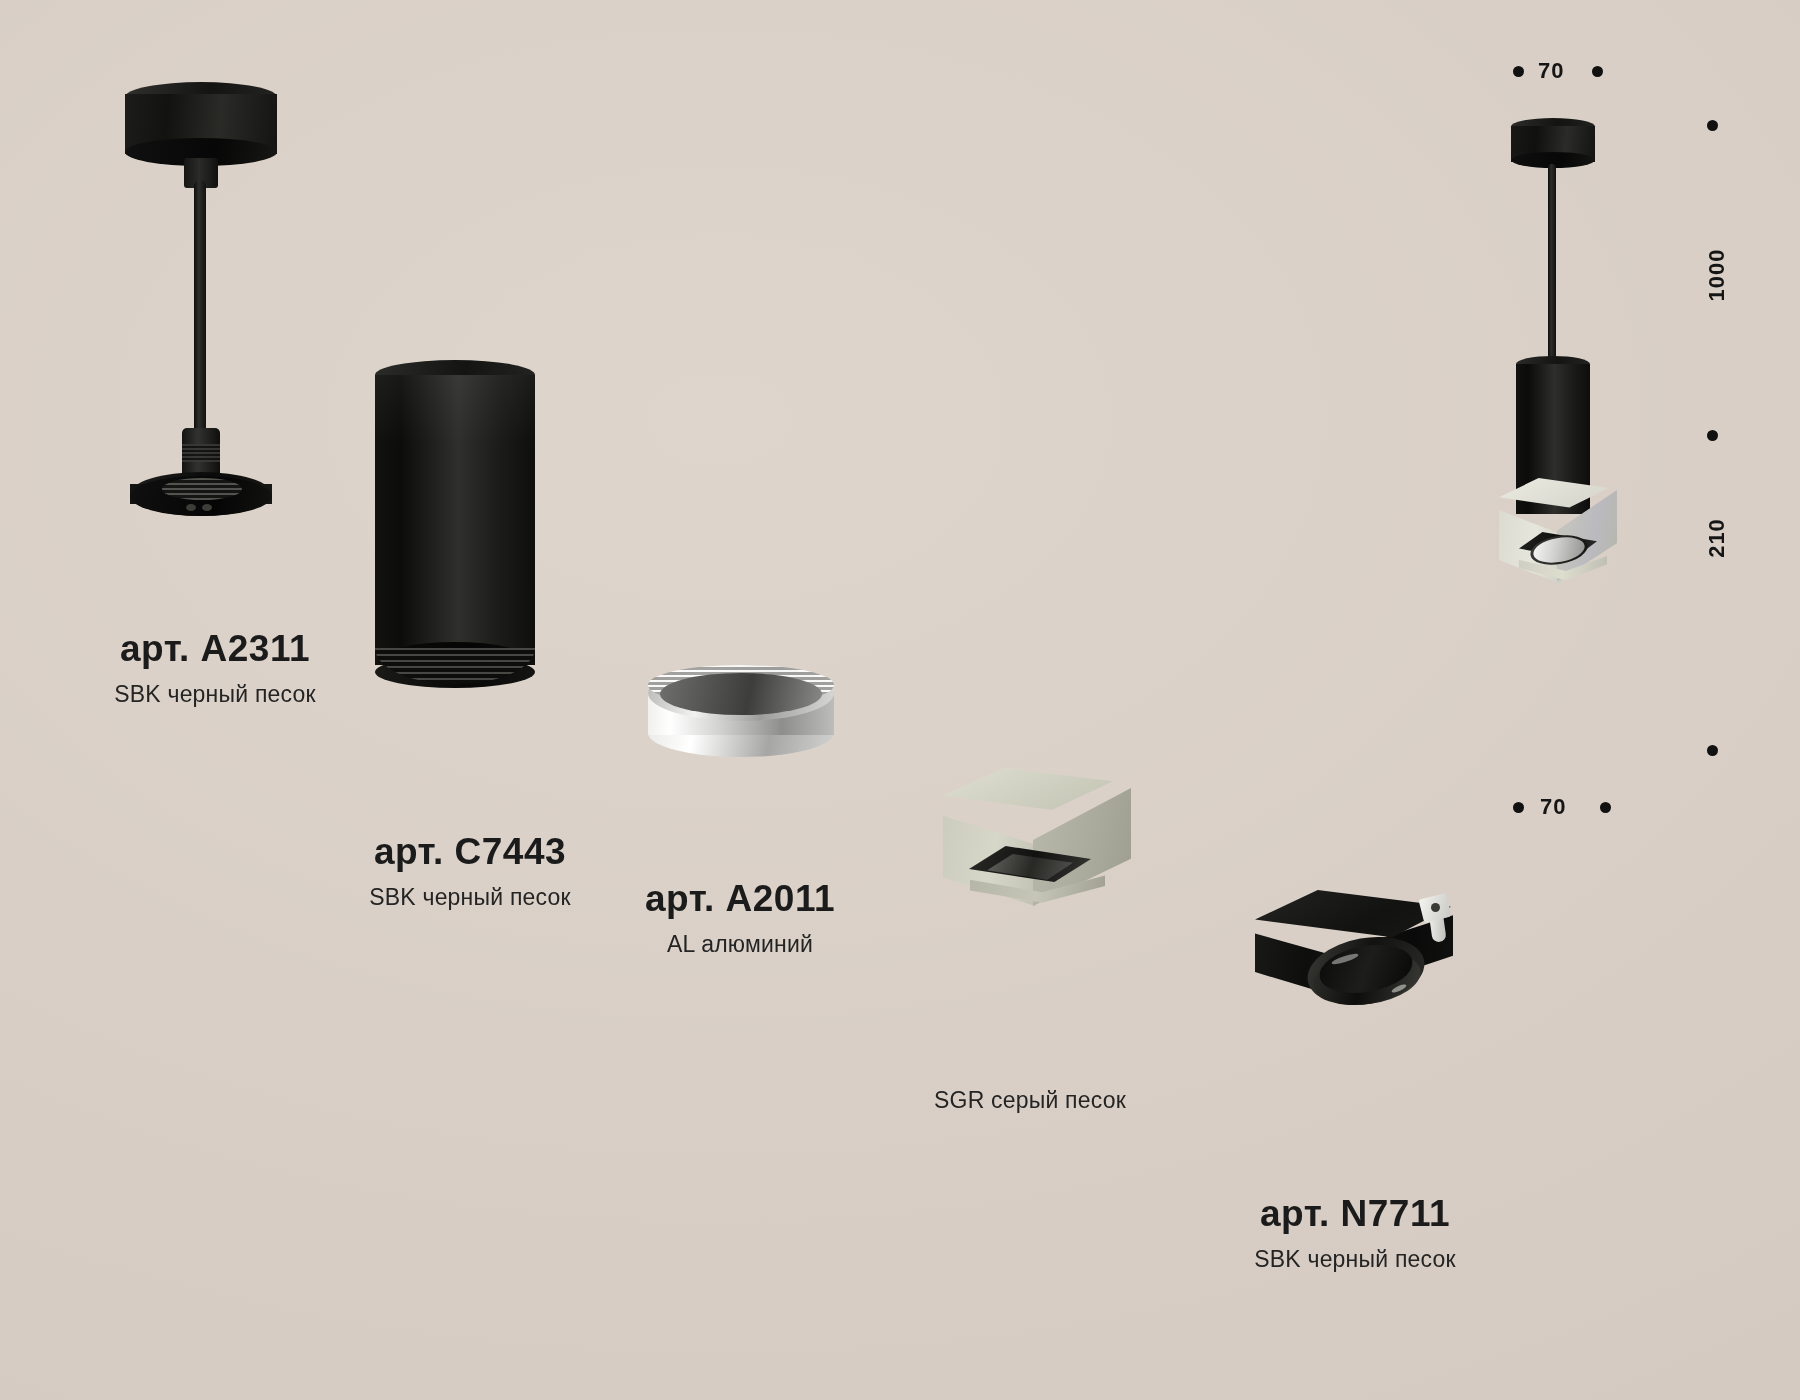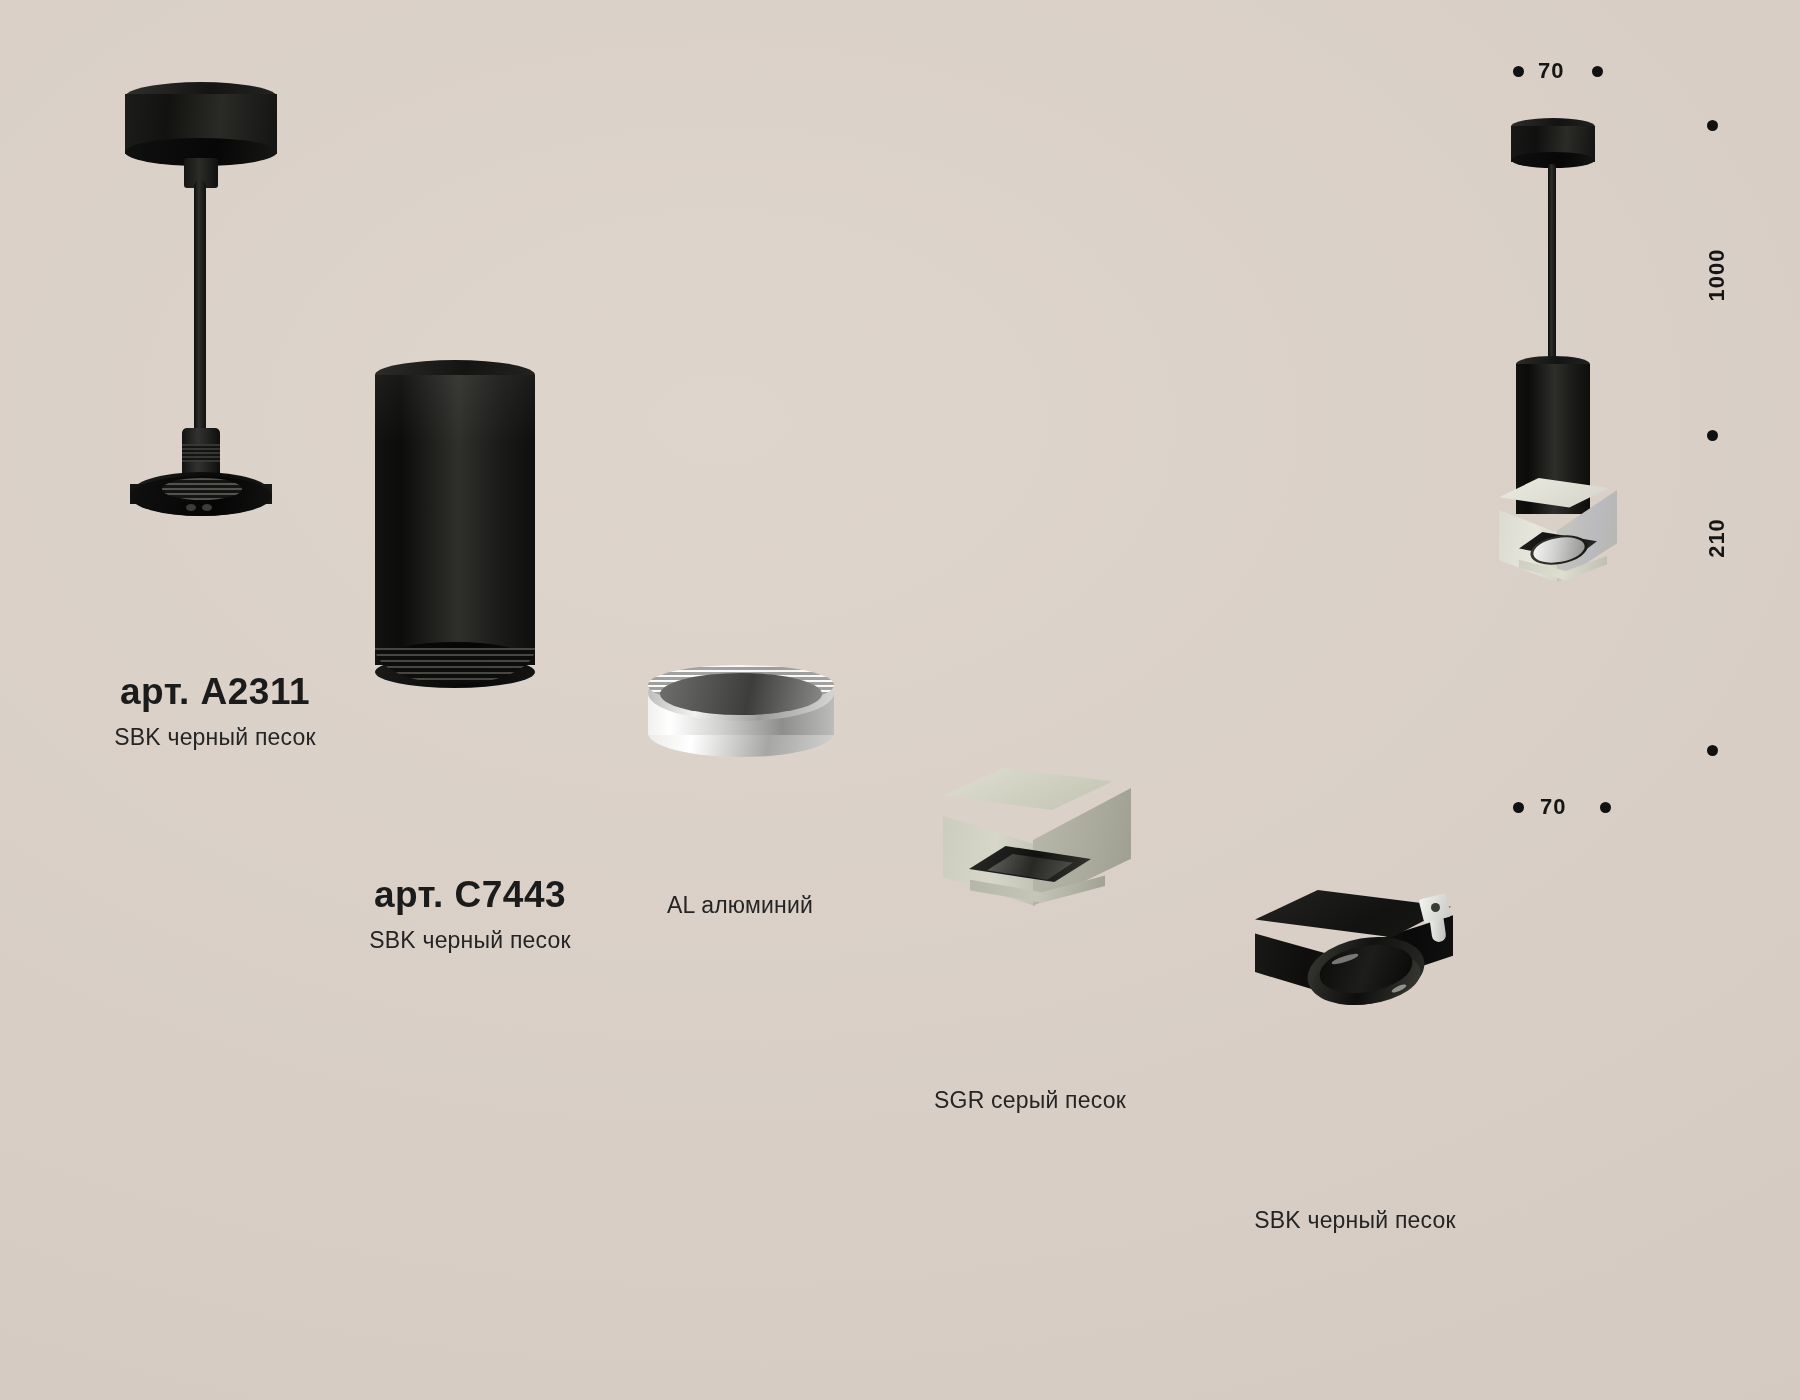--- a/index.html
+++ b/index.html
@@ -8,21 +8,21 @@
     background:#d9cfc6;
     font-family:"Liberation Sans", sans-serif;
     overflow:hidden;
     position:relative;
   }
   #stage{position:absolute;inset:0;overflow:hidden;
     background:radial-gradient(120% 100% at 40% 30%, #ded5cc 0%, #d8cec5 55%, #d2c8bf 100%);}
 
   
   .label{position:absolute;text-align:center;white-space:nowrap;}
-  .label .art{font-size:37px;font-weight:bold;color:#1b1b1b;letter-spacing:.5px;line-height:1.05;margin-top:43px;}
+  .label .art{font-size:37px;font-weight:bold;color:#1b1b1b;letter-spacing:.5px;line-height:1.05;}
   .label .fin{font-size:23px;font-weight:normal;color:#242424;margin-top:12px;letter-spacing:.2px;}
 
   
   .dim{position:absolute;font-size:22px;font-weight:bold;color:#151515;letter-spacing:1px;}
   .dim.vert{transform:rotate(-90deg);transform-origin:50% 50%;}
   .dot{position:absolute;width:11px;height:11px;border-radius:50%;background:#111;}
 
   
   #a2311{position:absolute;left:118px;top:80px;width:300px;height:440px;}
   .cap-top{position:absolute;left:7px;top:2px;width:152px;height:30px;border-radius:50%;
@@ -207,20 +207,21 @@
 
   <div id="a2011">
     <div class="ring-bot"></div>
     <div class="ring-band"></div>
     <div class="ring-outer"></div>
     <div class="ring-thread"></div>
     <div class="ring-hole"></div>
   </div>
 
   <div class="label" style="left:570px;top:880px;width:340px;">
+    <div class="art">арт. A2011</div>
     <div class="fin">AL алюминий</div>
   </div>
 
   <div id="c7834">
     <div class="cube-left"></div>
     <div class="cube-right"></div>
     <div class="cube-top"></div>
     <div class="cube-mouth"></div>
     <div class="cube-lens"></div>
     <div class="cube-lip"></div>
@@ -238,20 +239,21 @@
     <div class="sq-gimbal"></div>
     <div class="sq-ring-in"></div>
     <div class="sq-spec1"></div>
     <div class="sq-spec2"></div>
     <div class="sq-clip-stem"></div>
     <div class="sq-clip"></div>
     <div class="sq-clip-hole"></div>
   </div>
 
   <div class="label" style="left:1170px;top:1195px;width:370px;">
+    <div class="art">арт. N7711</div>
     <div class="fin">SBK черный песок</div>
   </div>
 
   <div id="assembly">
     <div class="as-cap-top"></div>
     <div class="as-cap"></div>
     <div class="as-cap-bot"></div>
     <div class="as-cable"></div>
     <div class="as-cyl-top"></div>
     <div class="as-cyl"></div>

